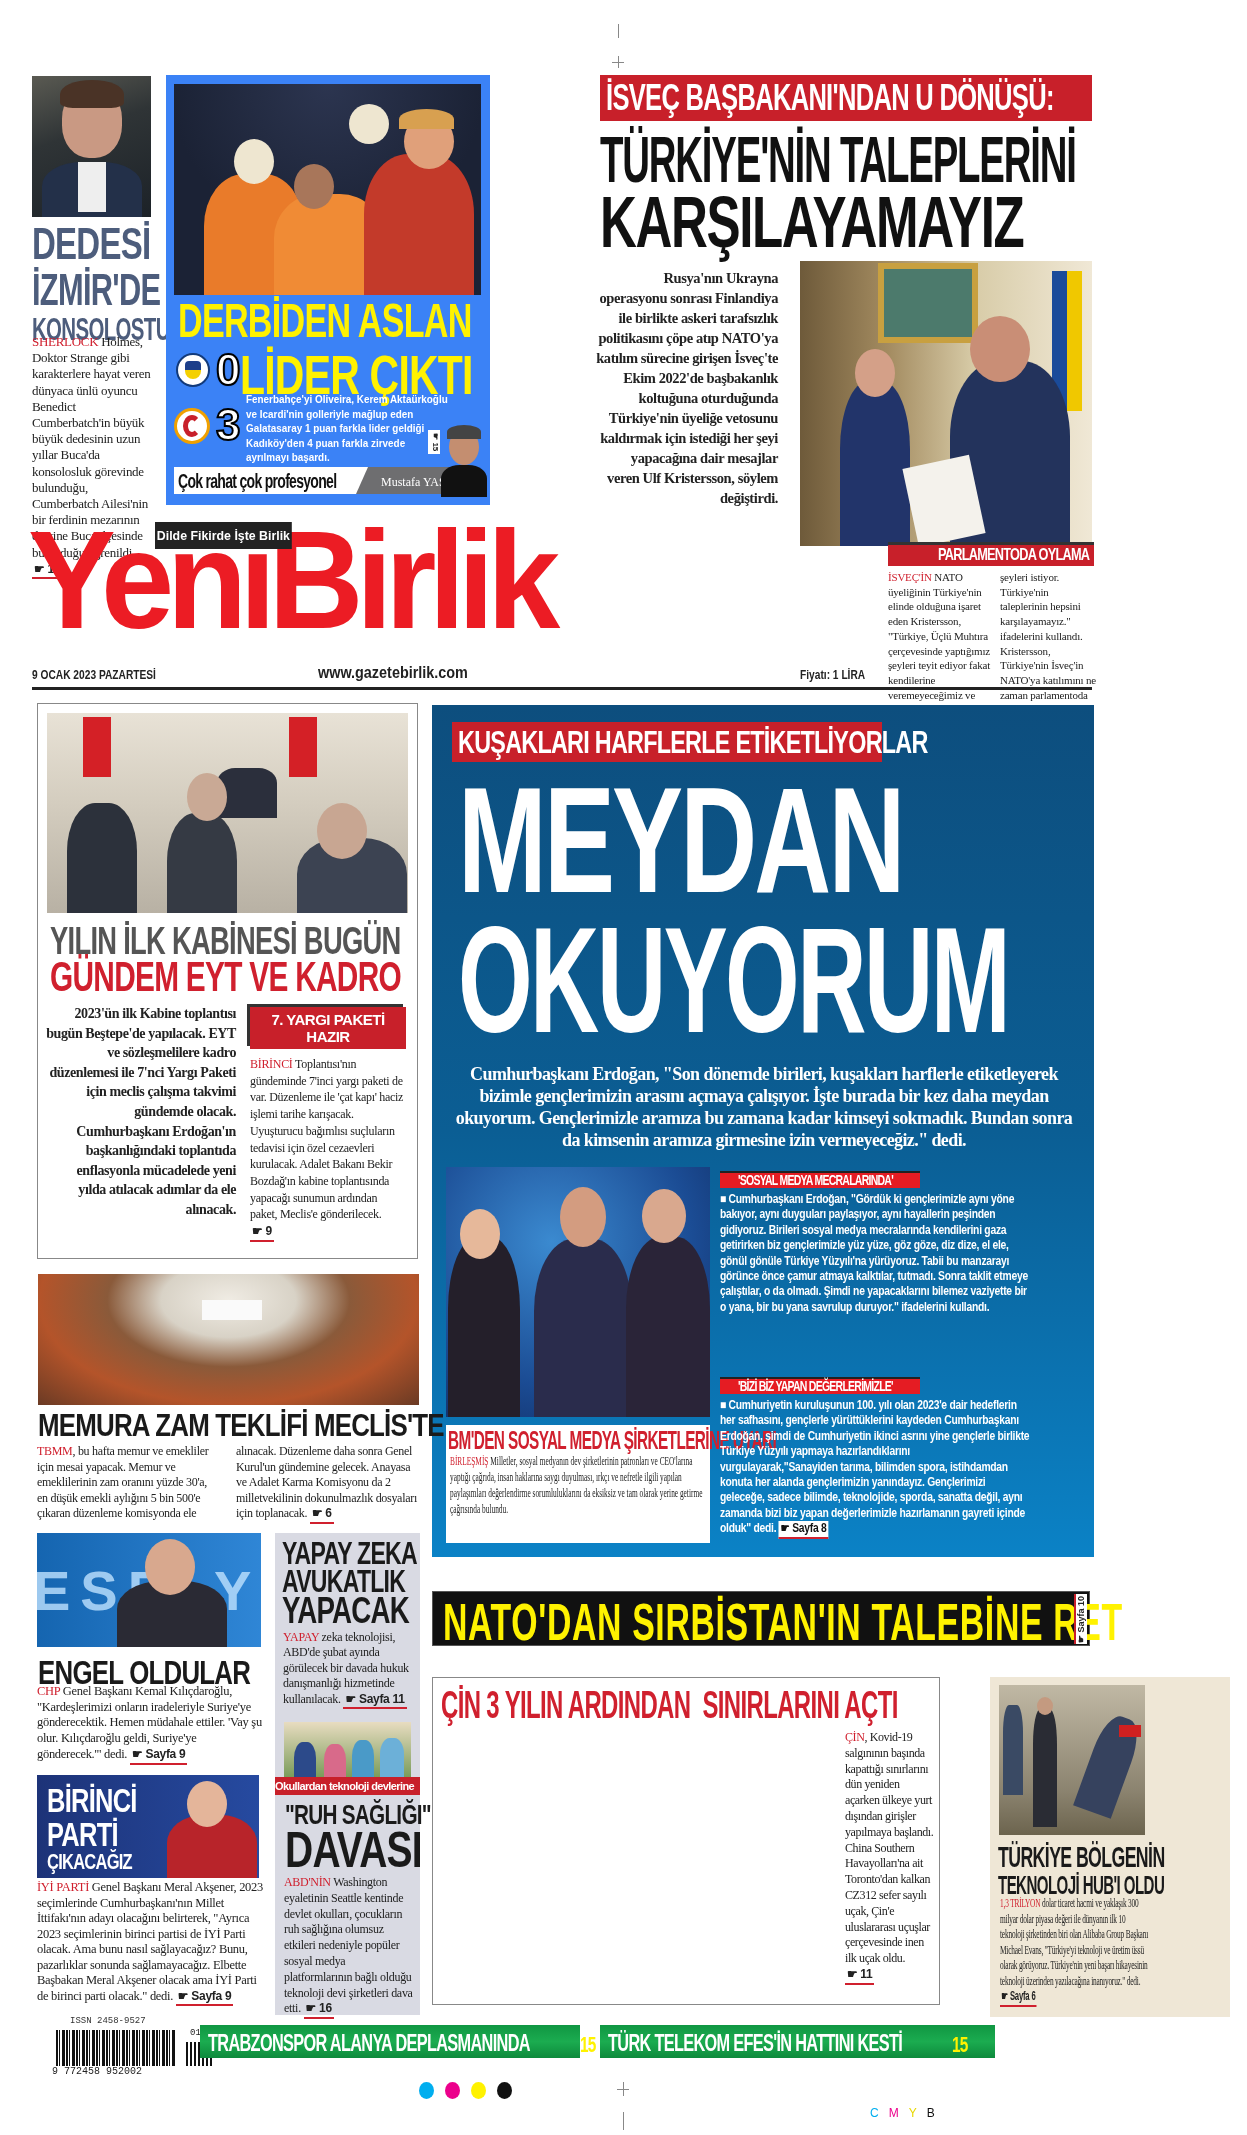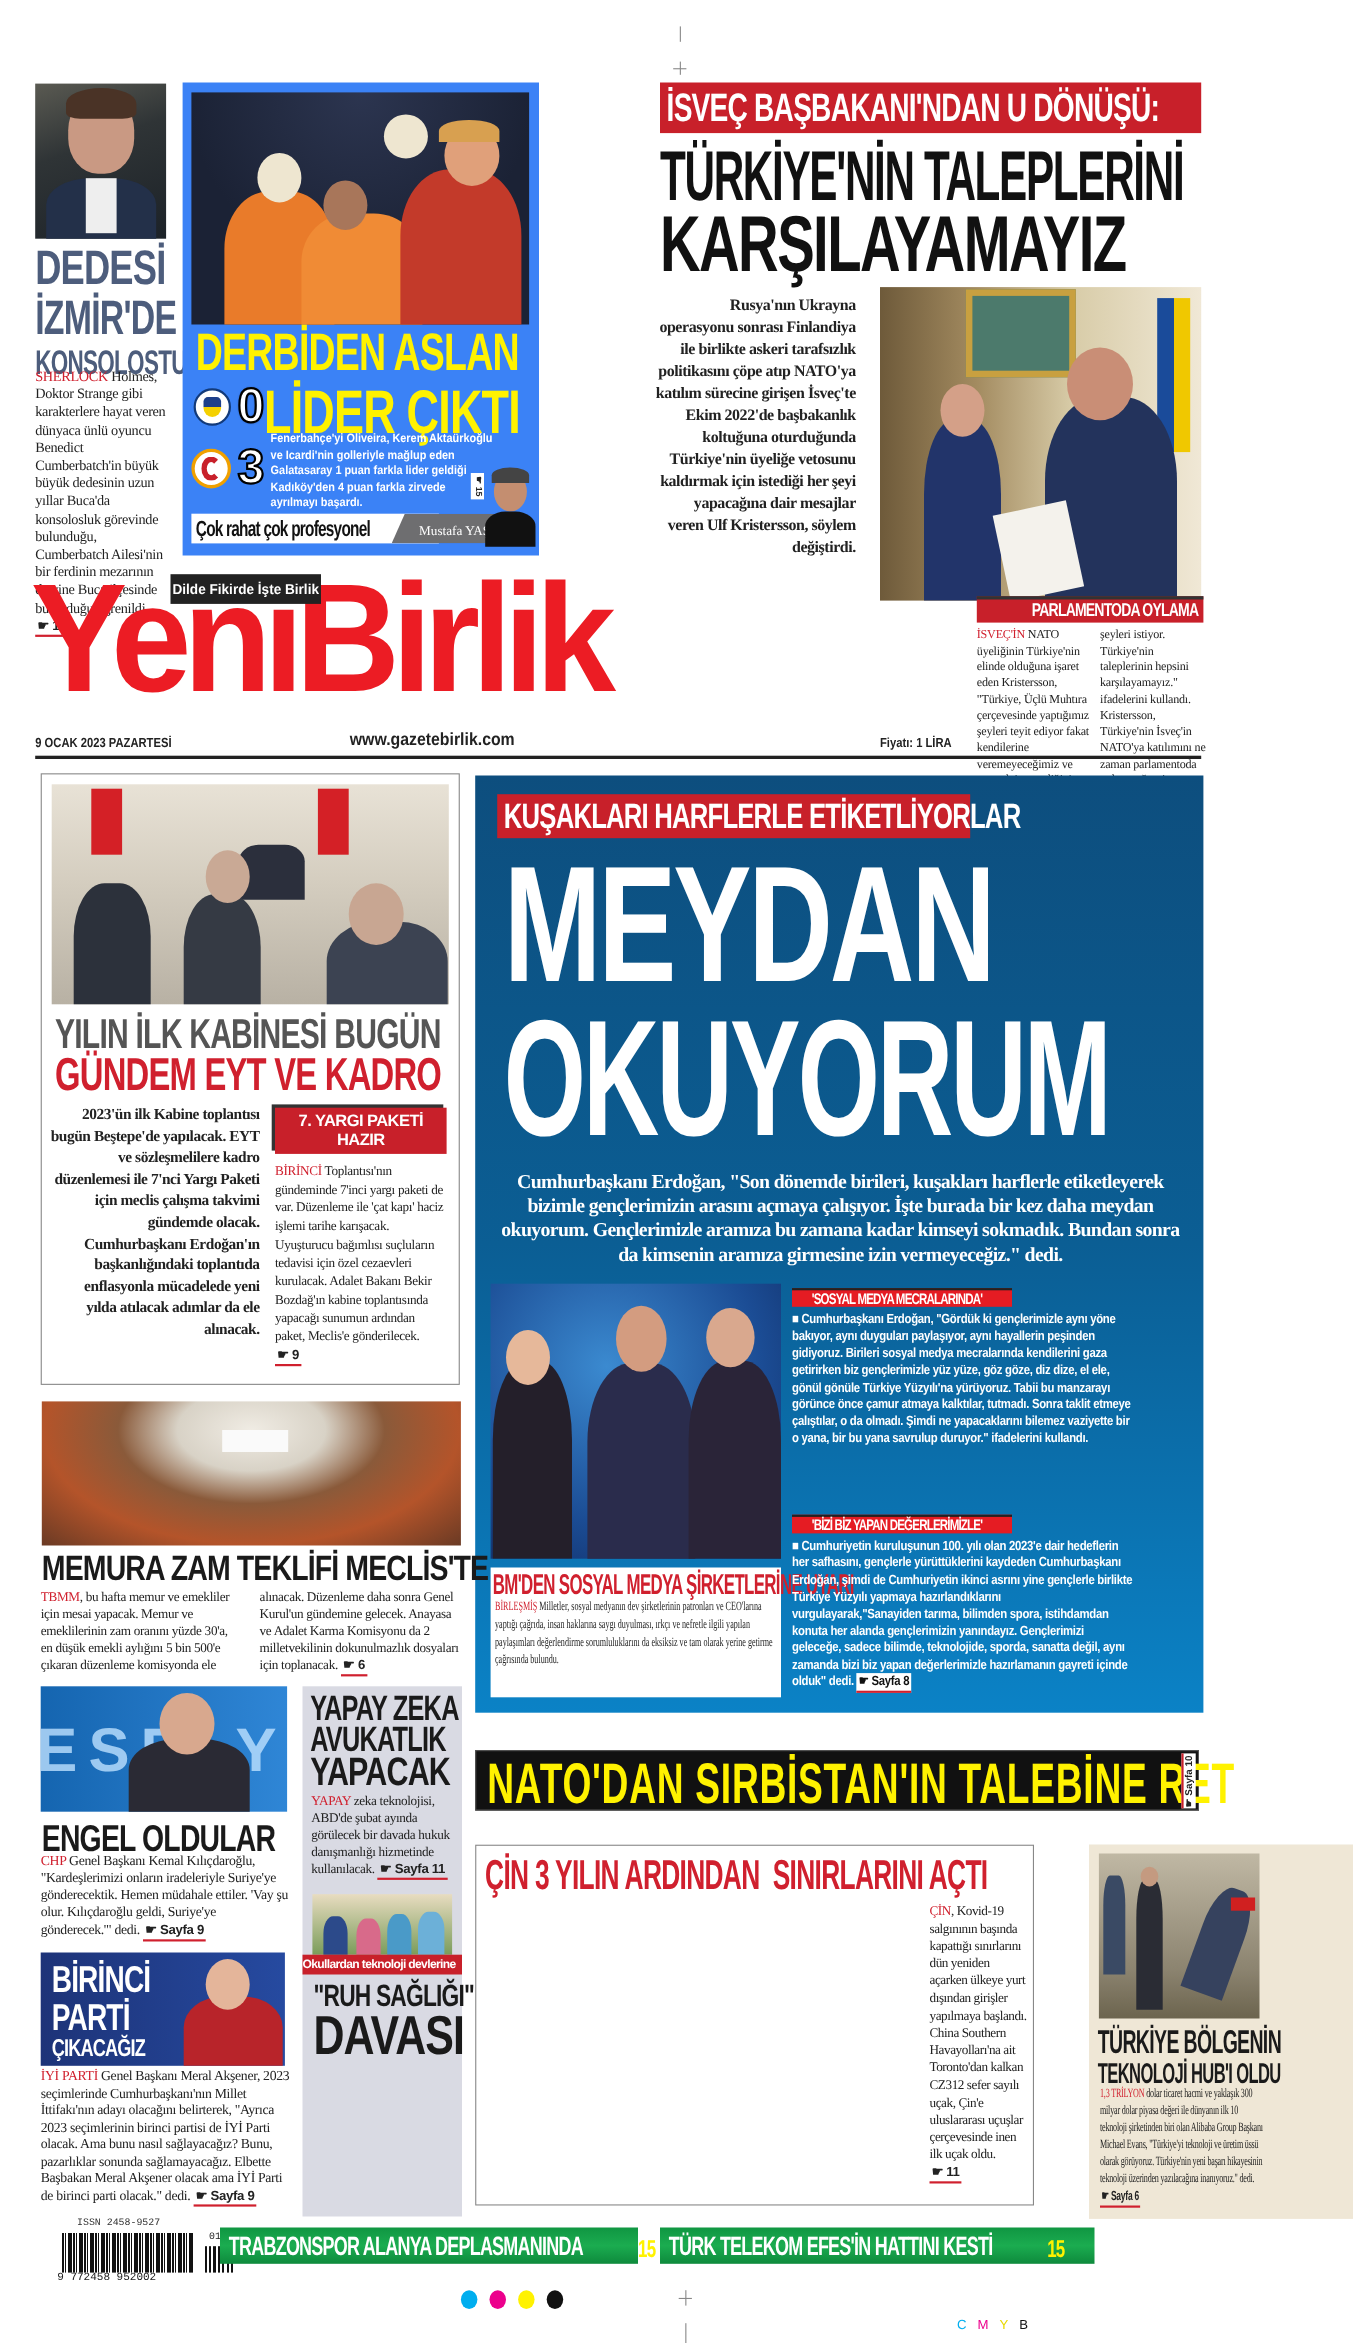--- a/index.html
+++ b/index.html
@@ -210,20 +210,24 @@
   </p>
   <div class="photo" style="left:9px;top:189px;width:127px;height:55px;background:linear-gradient(180deg,#e8dcc0,#7a9c5a)">
     <div style="position:absolute;left:10px;top:20px;width:22px;height:40px;border-radius:40% 40% 0 0;background:#2c4a8a"></div>
     <div style="position:absolute;left:40px;top:22px;width:22px;height:40px;border-radius:40% 40% 0 0;background:#d86a8a"></div>
     <div style="position:absolute;left:68px;top:18px;width:22px;height:40px;border-radius:40% 40% 0 0;background:#4a9ac8"></div>
     <div style="position:absolute;left:96px;top:16px;width:24px;height:40px;border-radius:40% 40% 0 0;background:#6cb0d8"></div>
   </div>
   <div class="abs hd" style="left:0;top:244px;width:145px;height:18px;background:#c8202a;color:#fff;font-size:11px;line-height:18px;letter-spacing:-.6px">Okullardan teknoloji devlerine</div>
   <div class="abs hd" style="left:10px;top:268px;font-size:28px;color:#1a1a1a;transform:scaleX(.74);transform-origin:left top;white-space:nowrap">"RUH SAĞLIĞI"</div>
   <div class="abs hd" style="left:10px;top:292px;font-size:50px;color:#1a1a1a;transform:scaleX(.78);transform-origin:left top;white-space:nowrap">DAVASI</div>
+  <p class="abs body" style="left:9px;top:342px;width:132px;font-size:12px;line-height:15.8px;letter-spacing:-.3px">
+    <span class="red">ABD'NİN</span><span> Washington eyaletinin Seattle kentinde devlet okulları, çocukların ruh sağlığına olumsuz etkileri nedeniyle popüler sosyal medya platformlarının bağlı olduğu teknoloji devi şirketleri dava etti.</span>
+    <span class="ref">☛ 16</span>
+  </p>
 </section>
 
 <section class="abs" style="left:432px;top:1591px;width:658px;height:55px;background:#111;border:1px solid #555">
   <div class="abs hd" style="left:10px;top:4px;font-size:52px;color:#fff200;transform:scaleX(.65);transform-origin:left top;white-space:nowrap;letter-spacing:1px">NATO'DAN SIRBİSTAN'IN TALEBİNE RET</div>
   <div class="abs sans" style="right:2px;top:2px;width:13px;height:50px;background:#fff;border-right:2px solid #c8202a;font-size:9px;font-weight:bold;writing-mode:vertical-rl;transform:rotate(180deg);text-align:center;white-space:nowrap">☛ Sayfa 10</div>
 </section>
 
 <section class="abs" style="left:432px;top:1677px;width:508px;height:328px;border:1px solid #888">
   <div class="abs hd" style="left:8px;top:8px;font-size:38px;color:#d0202e;transform:scaleX(.63);transform-origin:left top;white-space:pre">ÇİN 3 YILIN ARDINDAN  SINIRLARINI AÇTI</div>
   <p class="abs body" style="left:412px;top:52px;width:90px;font-size:12px;line-height:15.8px;letter-spacing:-.4px">

